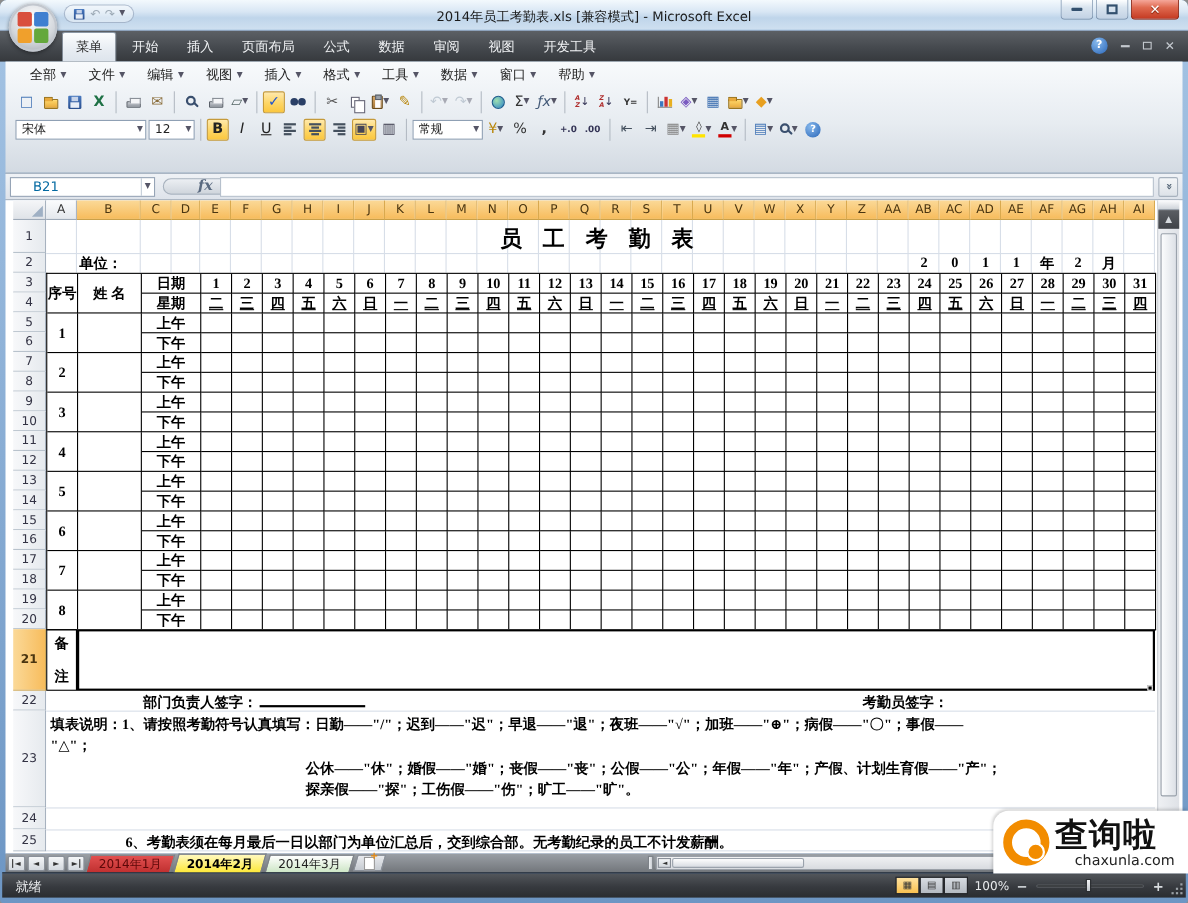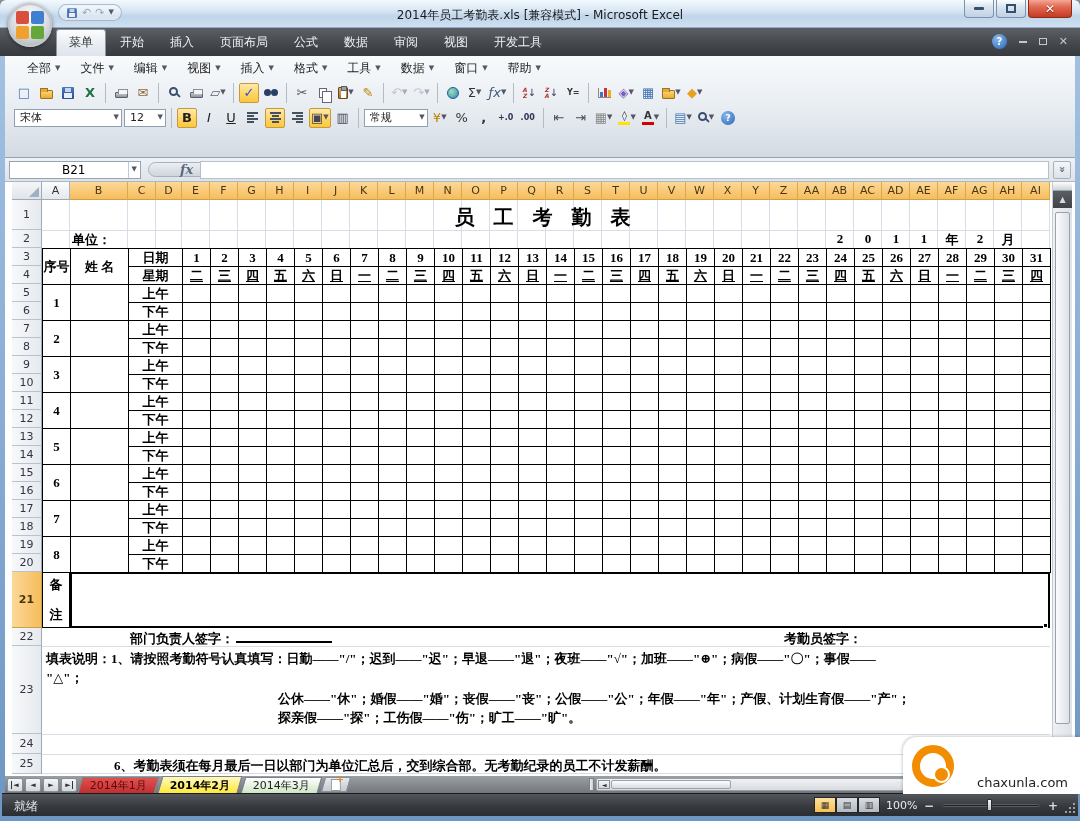--- a/index.html
+++ b/index.html
@@ -77,21 +77,21 @@
   .ic.al b{height:2px;background:#44505e;display:block;}
   .ic.al.c{align-items:center;} .ic.al.l{align-items:flex-start;} .ic.al.r{align-items:flex-end;}
   .ic.help{width:14px;height:14px;border-radius:50%;background:radial-gradient(circle at 35% 30%,#86b8ec,#2a66b8);color:#fff;font-size:9px;font-weight:bold;display:flex;align-items:center;justify-content:center;}
   .colorbtn{display:flex;flex-direction:column;align-items:center;line-height:1;}
   .colorbtn .cg{font-size:10px;font-weight:bold;color:#333;}
   .colorbtn .cbar{width:12px;height:3px;margin-top:1px;}
 
   
   .formulabar{position:absolute;left:5px;top:158px;width:1070px;height:24px;background:linear-gradient(#eff2f6,#dee3ea);display:flex;align-items:center;padding:0 4px;border-bottom:1px solid #aeb6c0;}
   .namebox{width:132px;height:18px;background:#fff;border:1px solid #96a4b6;display:flex;align-items:center;}
-  .namebox .ref{flex:1;padding-left:52px;font-size:12px;color:#000000;}
+  .namebox .ref{flex:1;padding-left:20px;font-size:12px;color:#0369a1;}
   .namebox .nbcar{border-left:1px solid #c2ccd8;height:100%;display:flex;align-items:center;padding:0 3px;}
   .fxoval{width:60px;height:15px;border-radius:8px;background:linear-gradient(#eceff3,#cfd5dc);border:1px solid #a8b2be;margin-left:7px;}
   .fxlab{font-family:"DejaVu Serif","Liberation Serif",serif;font-style:italic;font-weight:bold;color:#5a6a80;margin:0 7px 0 -28px;font-size:13px;}
   .ffield{flex:1;height:18px;background:#fff;border:1px solid #b6c0cc;}
   .fexp{width:18px;height:18px;margin-left:4px;background:linear-gradient(#f4f6f8,#dde2e8);border:1px solid #a8b2be;border-radius:2px;display:flex;align-items:center;justify-content:center;color:#567;font-size:10px;font-weight:bold;}
   .fexp span{transform:rotate(90deg);display:inline-block;}
 
   
   .gridwrap{position:absolute;left:5px;top:182px;width:1070px;height:594px;background:#fff;overflow:hidden;}
   .corner{position:absolute;left:7px;top:0;width:30px;height:18px;background:linear-gradient(#f5f6f8,#dfe3e8);border-right:1px solid #9eaab8;border-bottom:1px solid #9eaab8;}
@@ -359,21 +359,21 @@
         <span class="tbbtn">
           <span class="ic folder"></span>
           <span class="car">▼</span>
         </span>
         <span class="tbbtn">
           <span class="g" style="color: rgb(232, 160, 32);">◆</span>
           <span class="car">▼</span>
         </span>
       </div>
     <div class="tbrow" id="toolbar2">
-        <span class="tbsel" style="width: 108px;">
+        <span class="tbsel" style="width: 119px;">
           <span>宋体</span>
           <span class="car">▼</span>
         </span>
         <span class="tbsel" style="width: 42px;">
           <span>12</span>
           <span class="car">▼</span>
         </span>
         <span class="tbsep"></span>
         <span class="tbbtn on">
           <span class="g" style="color: rgb(34, 34, 34); font-weight: bold;">B</span>
@@ -1270,16 +1270,17 @@
     <span class="zoomtxt">100%</span>
     <span class="zminus">−</span>
     <span class="ztrack"></span>
     <span class="zthumb"></span>
     <span class="zplus">+</span>
     <span class="grip"></span>
   </div>
 
   <div class="watermark">
     <span class="wm-q"></span>
+    <span class="wm-brand">查询啦</span>
     <span class="wm-domain">chaxunla.com</span>
   </div>
 
 </div>
 
 </body></html>

